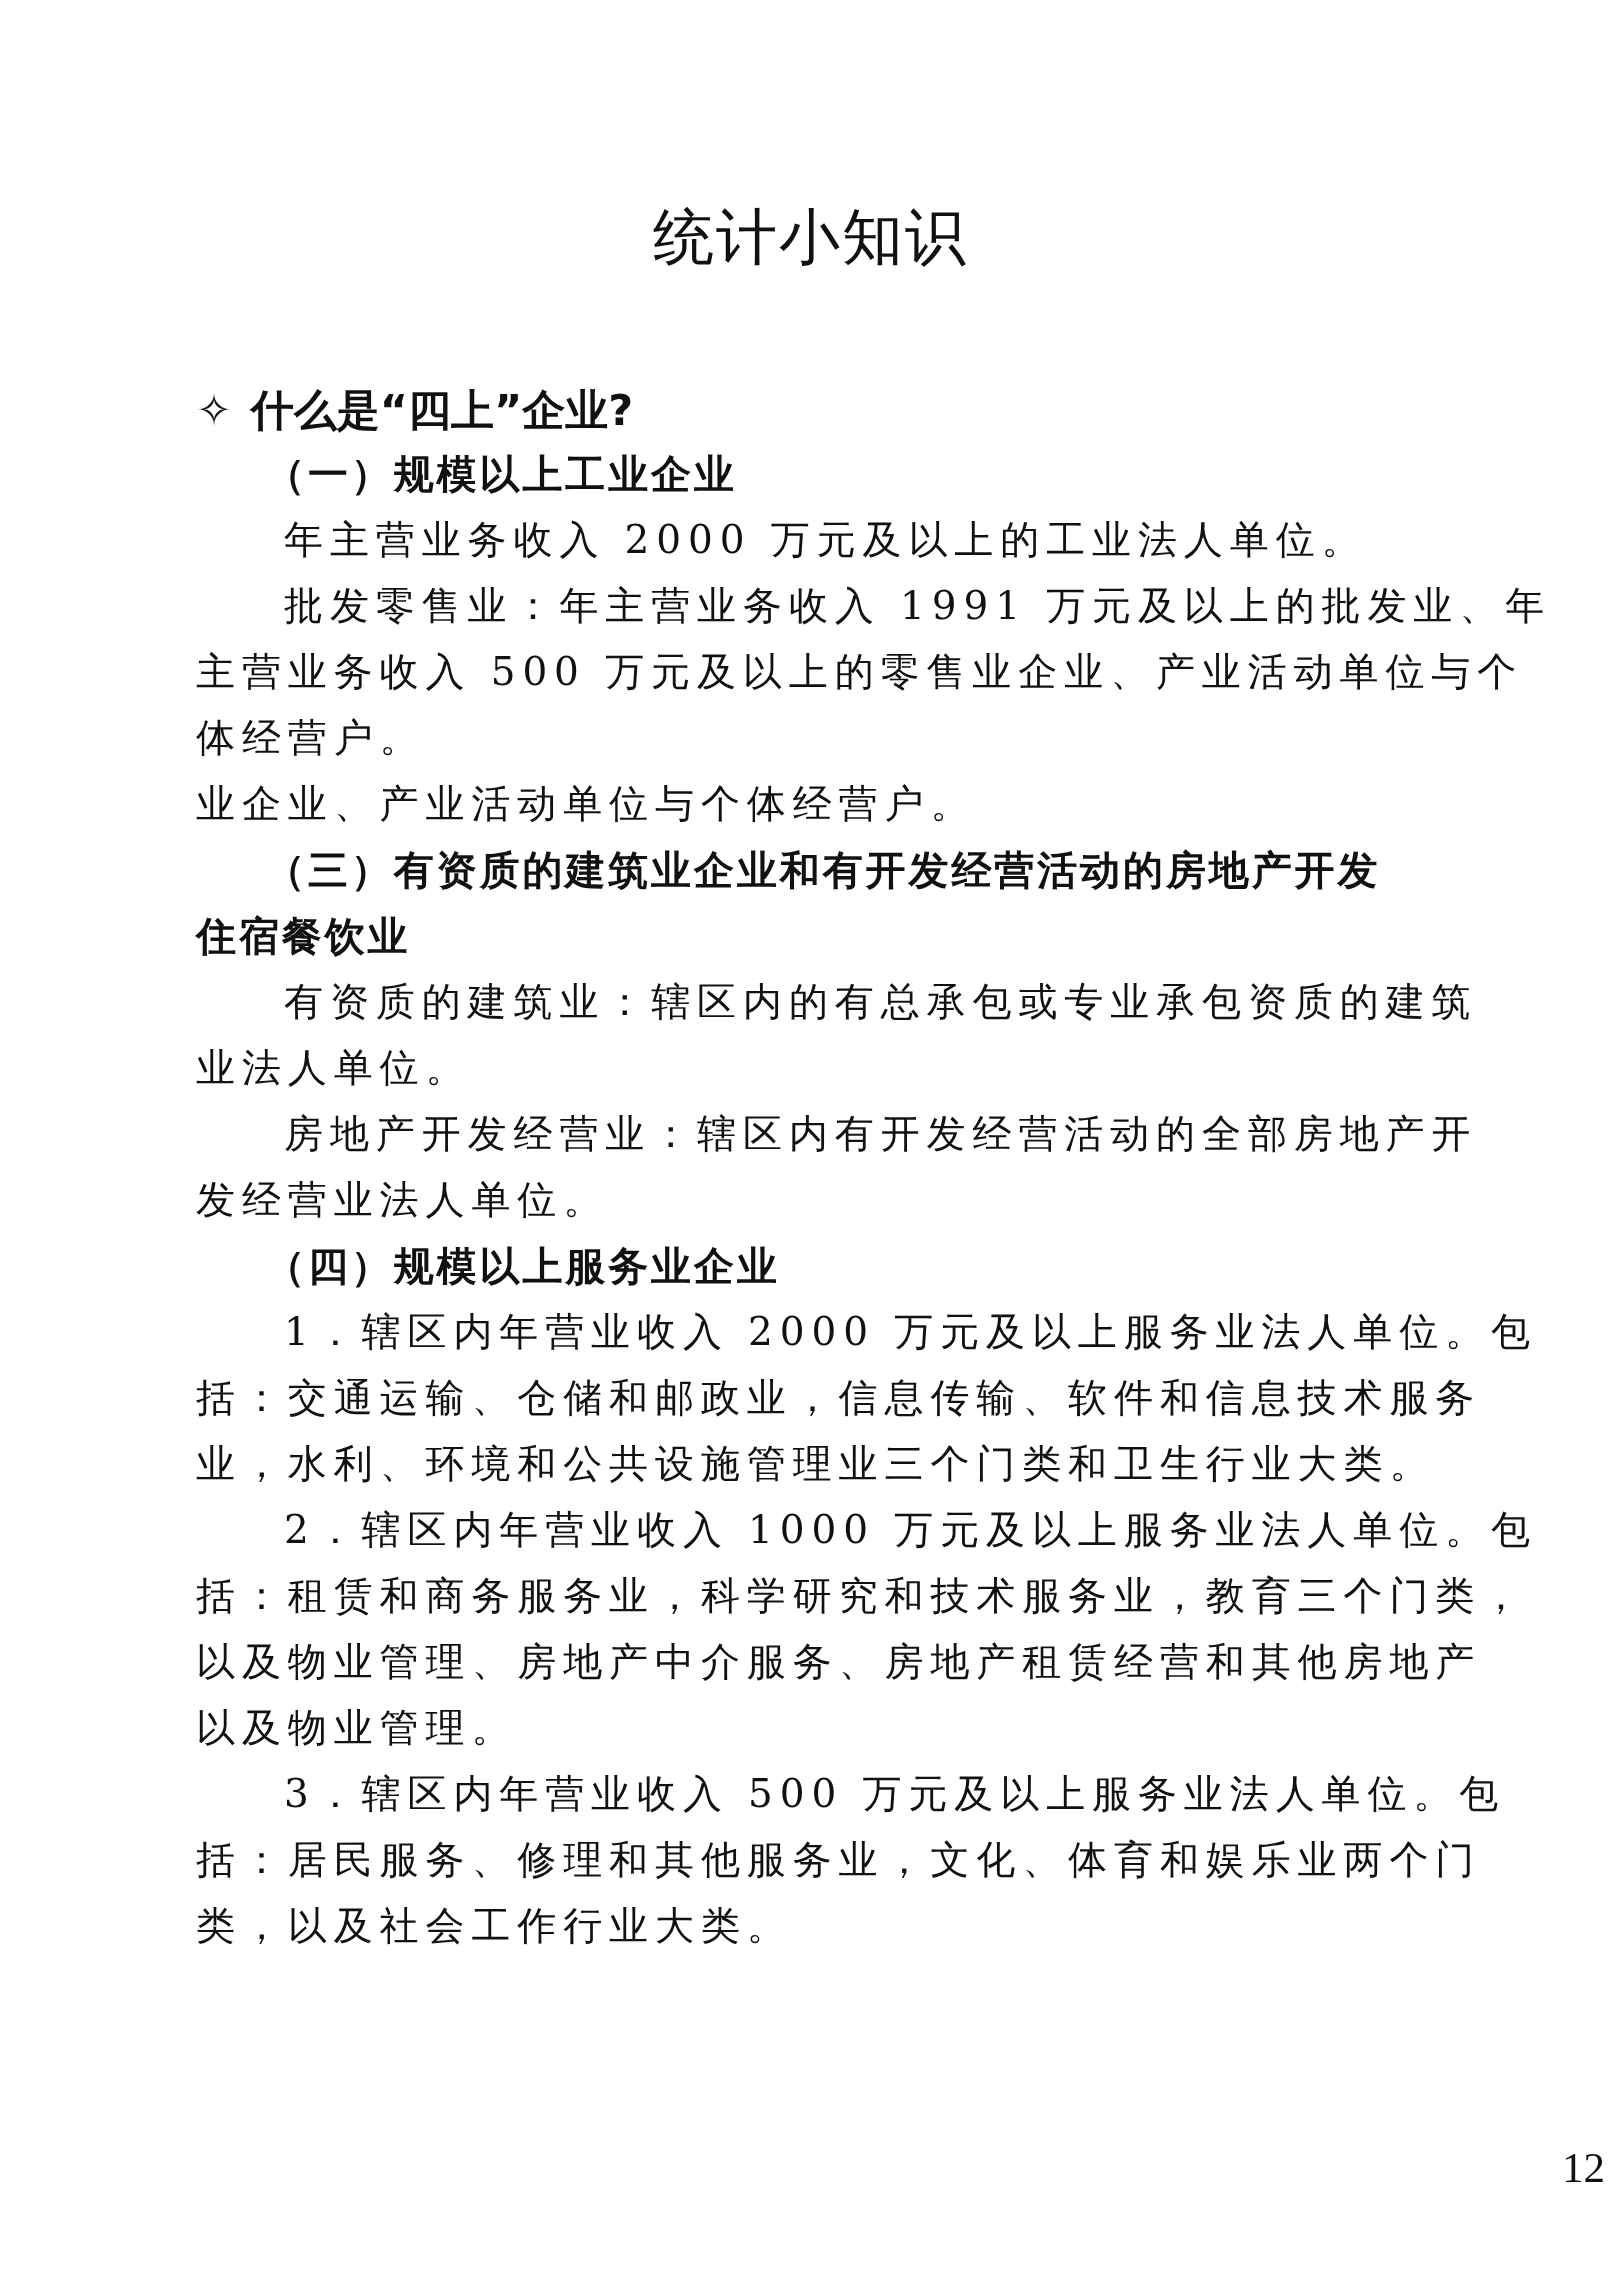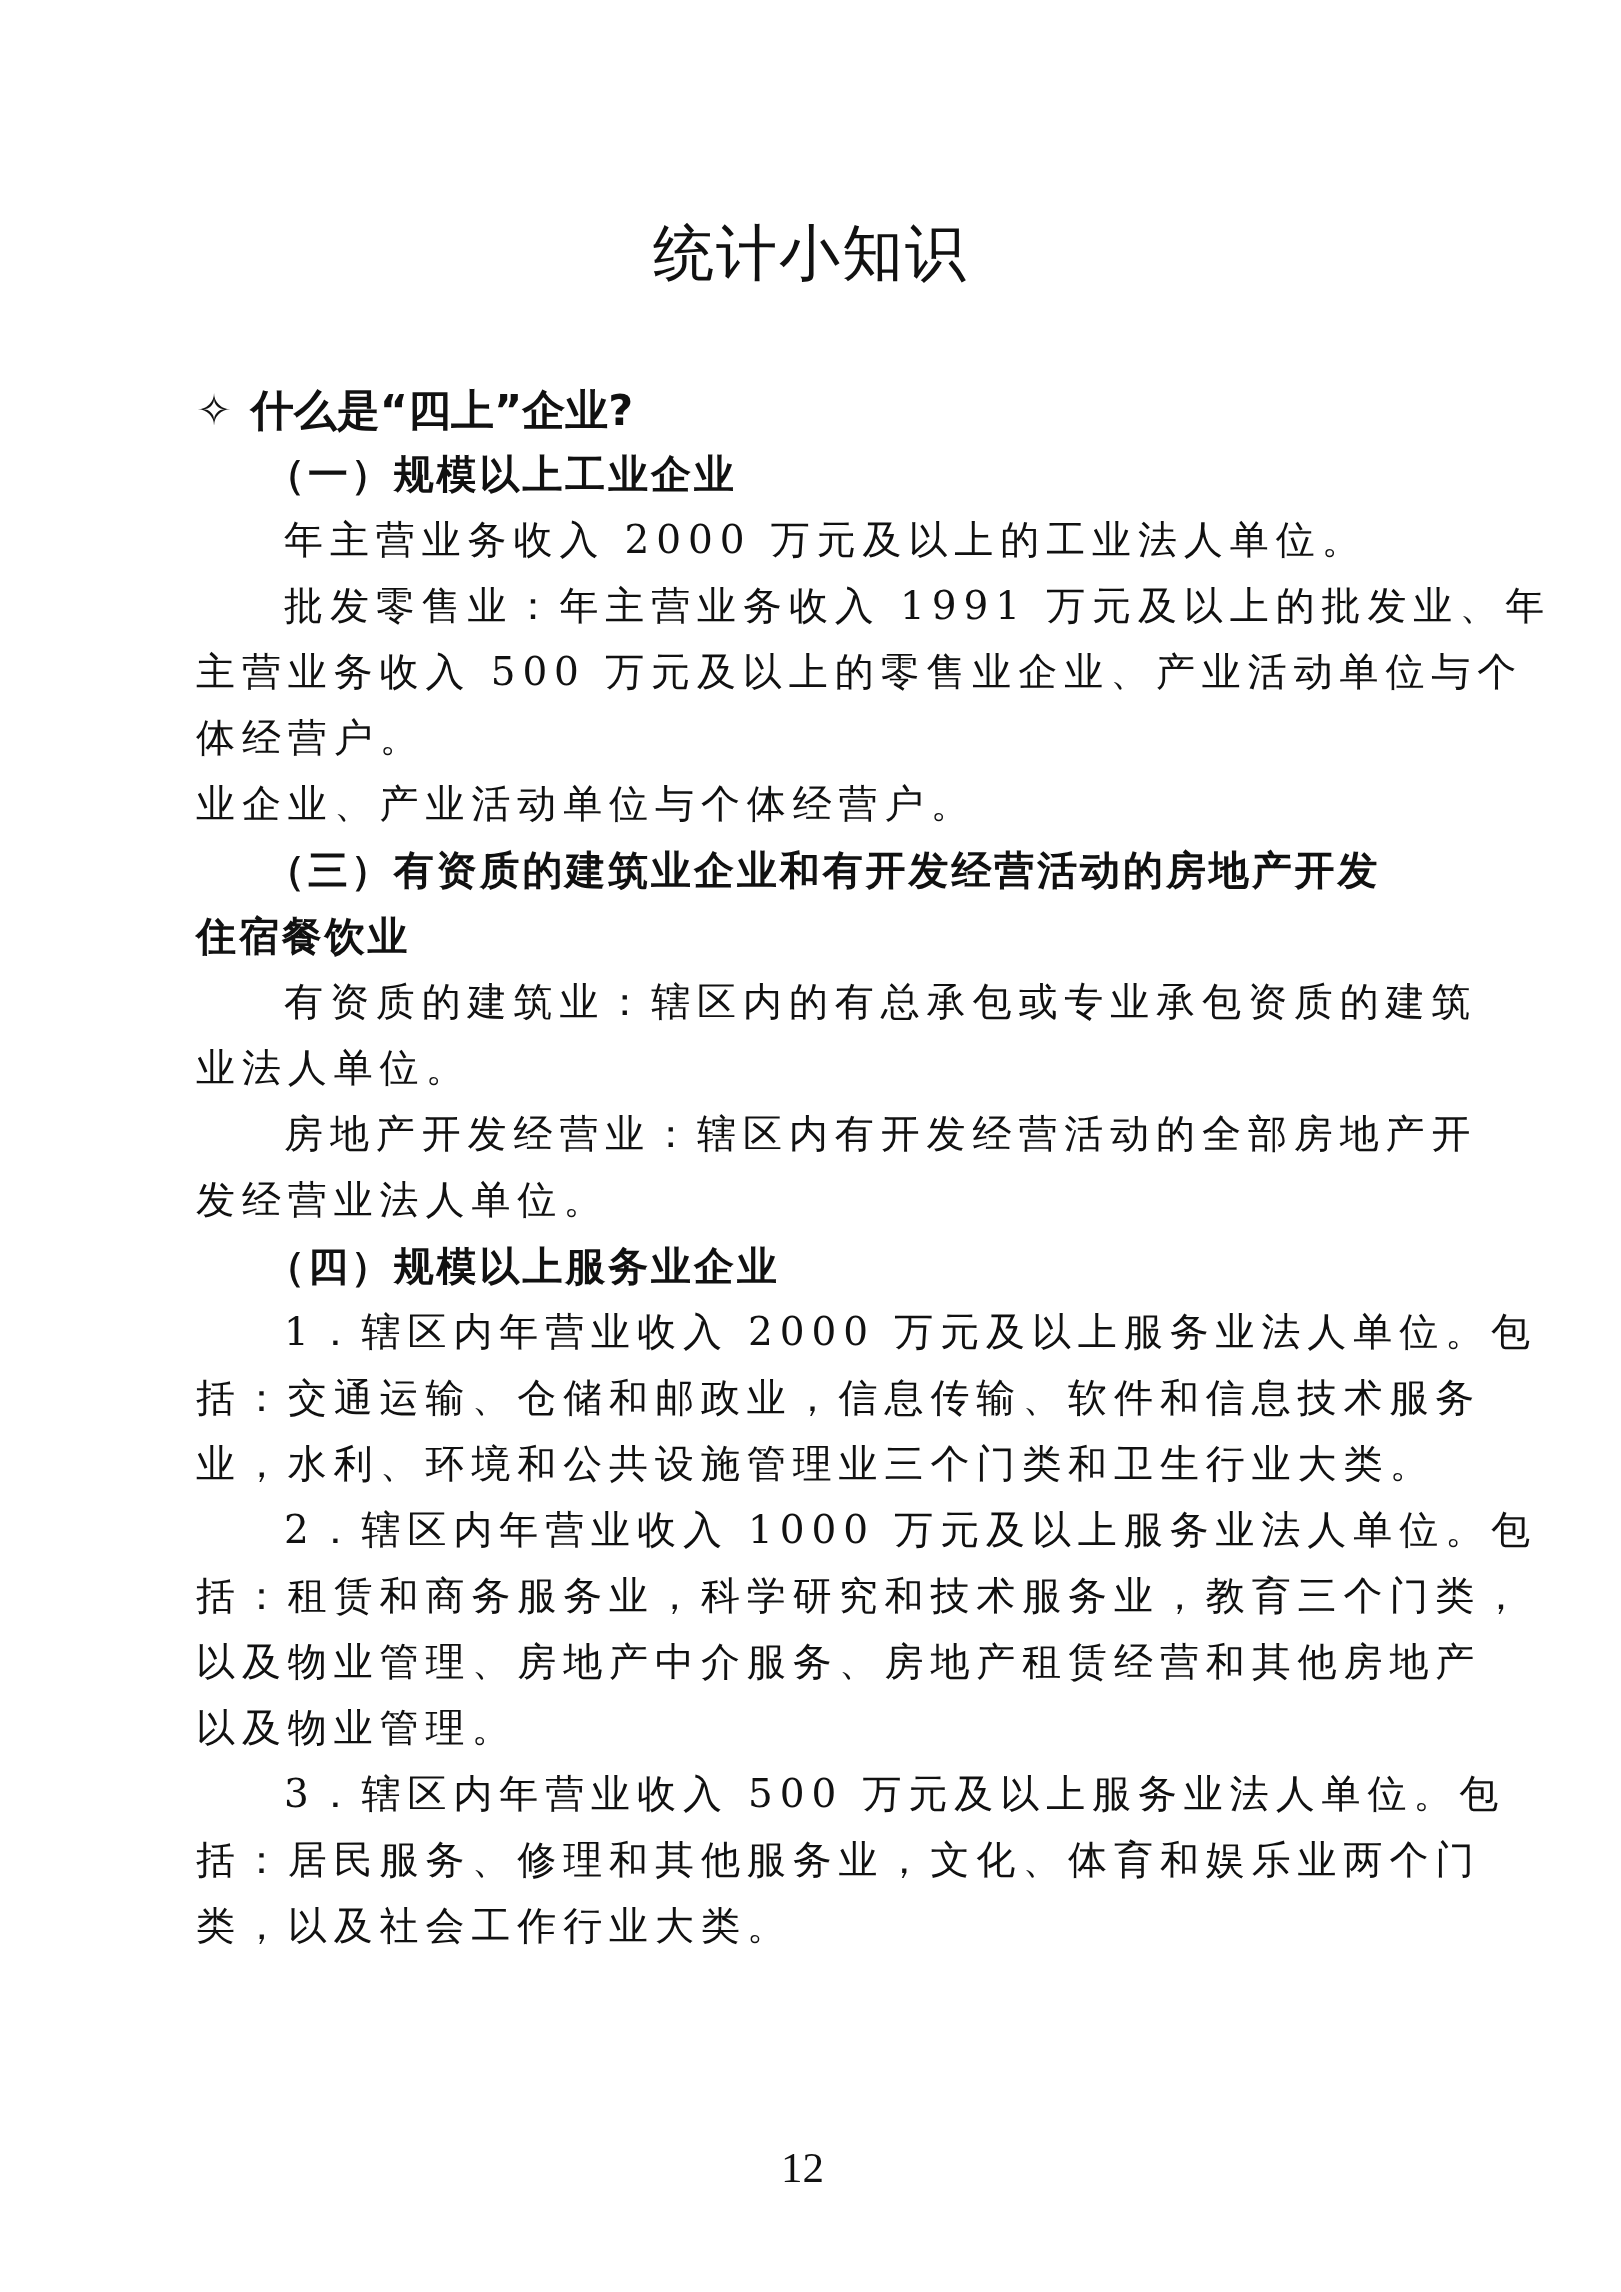--- a/index.html
+++ b/index.html
@@ -1,28 +1,28 @@
 <!DOCTYPE html>
 <html><head>
 <meta charset="utf-8">
 <style>
   html, body { margin: 0; padding: 0; background: #ffffff; }
   body { width: 1621px; height: 2293px; position: relative; overflow: hidden;
          font-family: "DejaVu Serif", "Liberation Serif", serif; color: #111; }
-  .title { position: absolute; top: 216px; left: 0; width: 1621px; text-align: center;
+  .title { position: absolute; top: 200px; left: 0; width: 1621px; text-align: center;
            font-size: 61px; line-height: 74px; font-family: "DejaVu Sans", sans-serif; font-weight: normal; letter-spacing: 2px; }
   .q { position: absolute; left: 196px; top: 372px; font-size: 43px; line-height: 59px; font-weight: bold;
        font-family: "DejaVu Sans", sans-serif; margin-top: 9px; }
   .q .diamond { display: inline-block; width: 43px; margin-right: 11.8px; font-weight: normal; }
   .content { position: absolute; left: 196px; top: 441px; width: 1237px; }
   .line { height: 66px; line-height: 66px; font-size: 39px; white-space: nowrap; letter-spacing: 6.9px; overflow: visible; }
   .sub { font-weight: bold; font-family: "DejaVu Sans", sans-serif; letter-spacing: 2.9px; font-size: 40px; }
   .ind { padding-left: 88px; }
   .ind-sub { padding-left: 69px; }
-  .page-num { position: absolute; top: 2143px; left: 0; width: 1605px; text-align: center; font-size: 43px;
+  .page-num { position: absolute; top: 2143px; left: 0; width: 1605px; text-align: right; font-size: 43px;
               font-family: "Liberation Serif", serif; }
 </style>
 </head>
 <body>
 
 <div class="title">统计小知识</div>
 
 <div class="q">
   <span class="diamond">✧</span><span>什么是“四上”企业?</span>
 </div>

